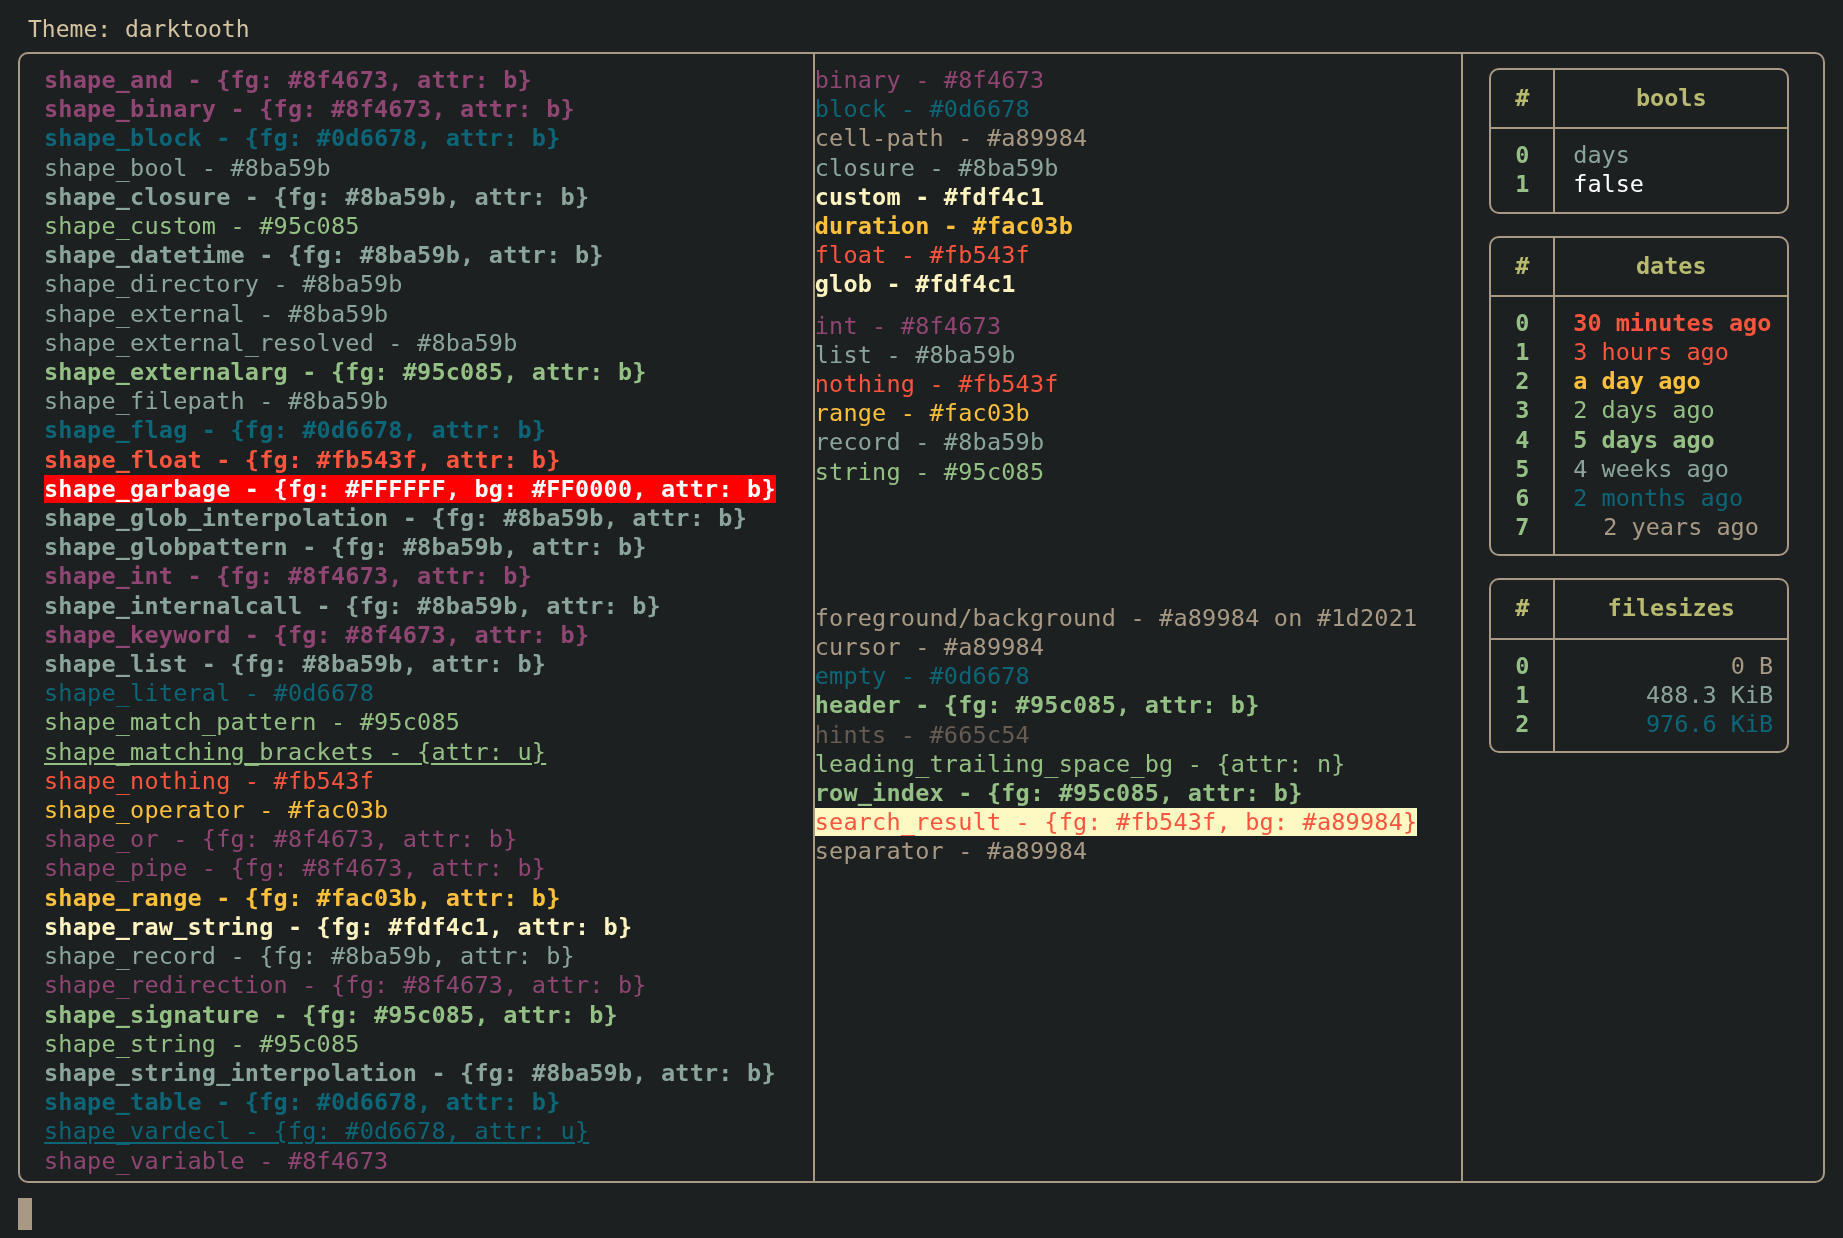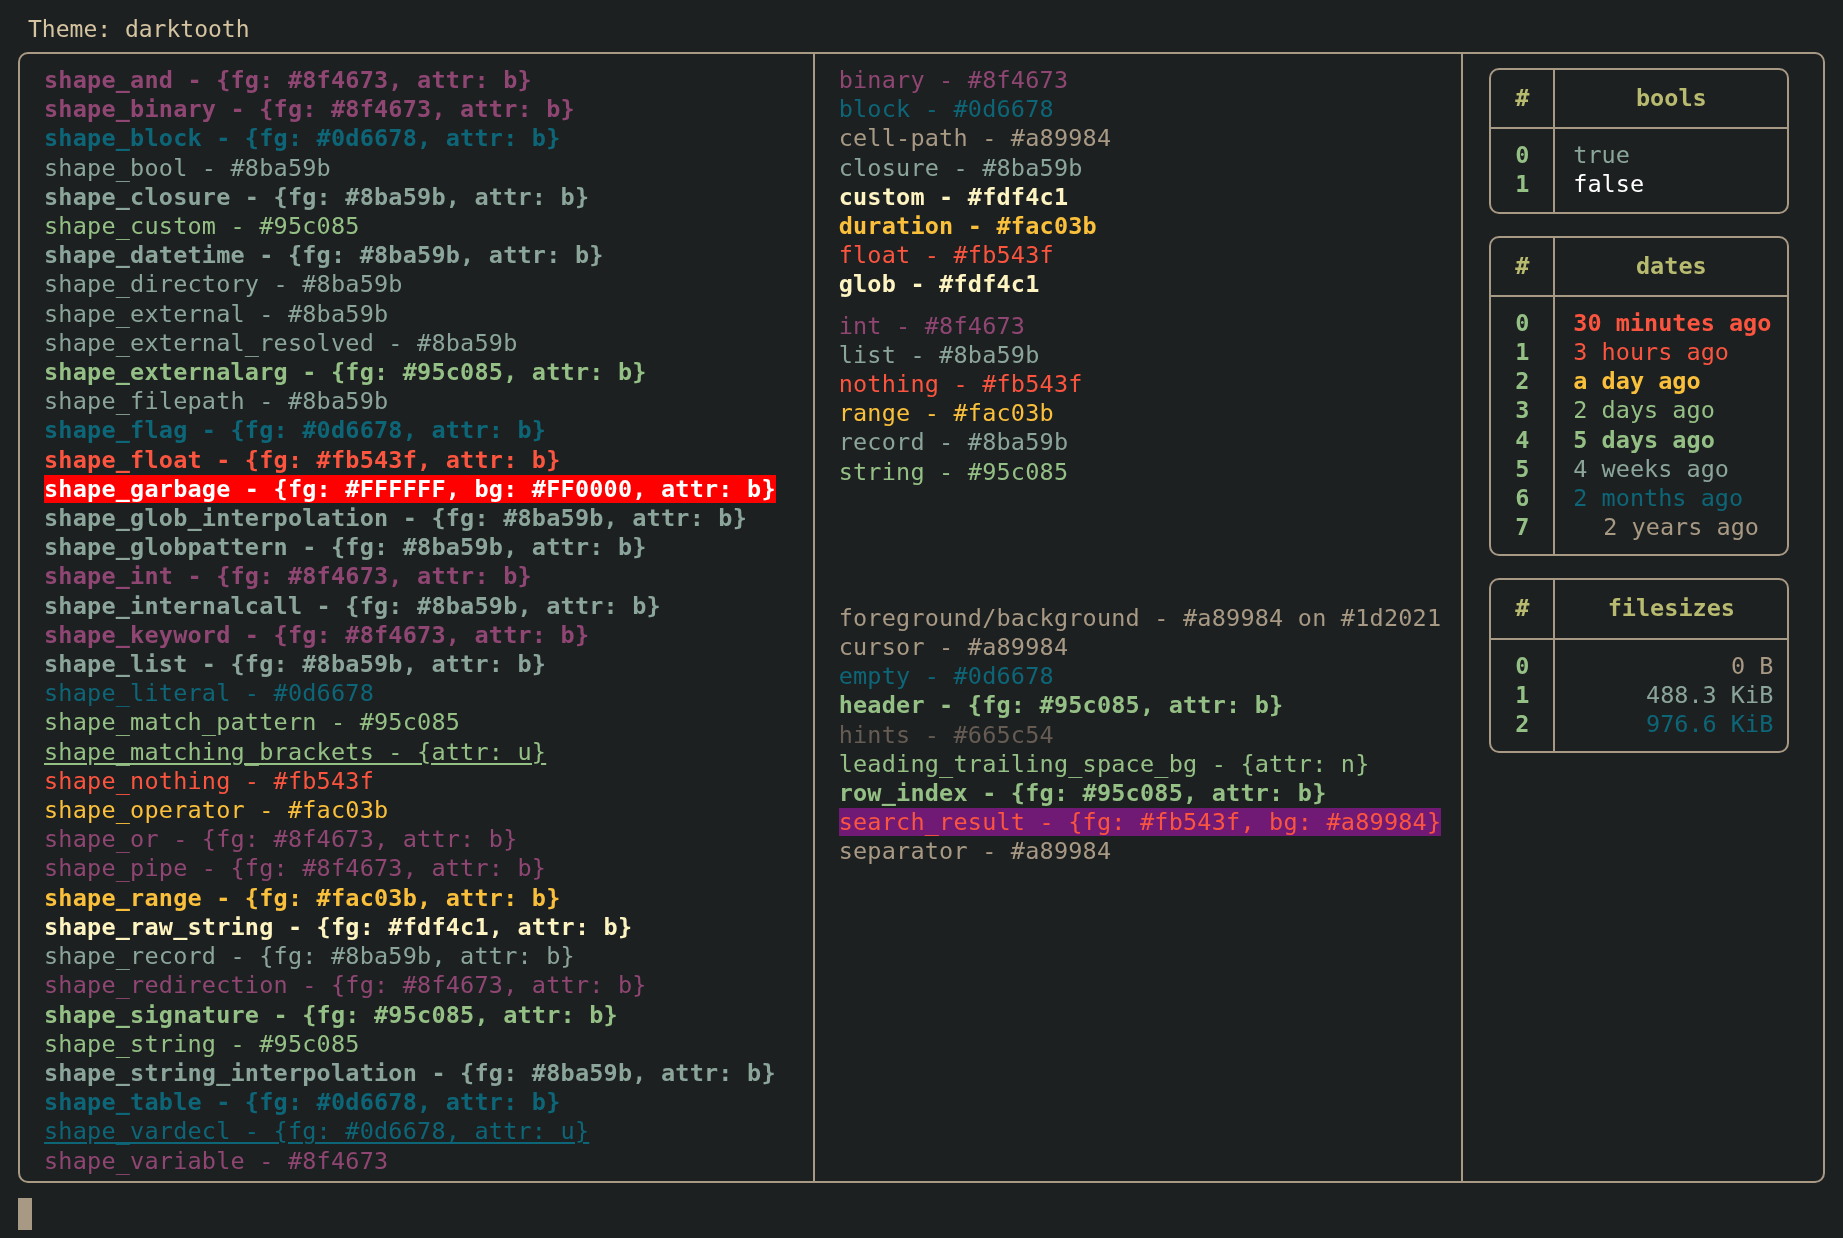--- a/index.html
+++ b/index.html
@@ -42,21 +42,21 @@
   .vdivider {
     width: 0;
     border-left: 2px solid #a89984;
     align-self: stretch;
   }
   .col {
     box-sizing: border-box;
     padding: 12px 0 0 0;
   }
   .col-left  { width: 798px; padding-left: 24px; }
-  .col-mid   { width: 651px; padding-left: 24px; }
+  .col-mid   { width: 651px; }
   .col-right { width: 362px; padding-left: 26px; padding-top: 14px;}
 
   .line {
     font-size: 23.5px;
     line-height: 29.2px;
     white-space: pre;
     letter-spacing: 0.2px;
   }
   .b  { font-weight: bold; }
   .u  { text-decoration: underline; text-underline-offset: 3px; }
@@ -179,39 +179,39 @@
         </div>
       <div class="spacer-block"></div>
       <div id="ui-col">
           <div class="line" style="color: rgb(168, 153, 132);">foreground/background - #a89984 on #1d2021</div>
           <div class="line" style="color: rgb(168, 153, 132);">cursor - #a89984</div>
           <div class="line" style="color: rgb(13, 102, 120);">empty - #0d6678</div>
           <div class="line b" style="color: rgb(149, 192, 133);">header - {fg: #95c085, attr: b}</div>
           <div class="line" style="color: rgb(102, 92, 84);">hints - #665c54</div>
           <div class="line" style="color: rgb(149, 192, 133);">leading_trailing_space_bg - {attr: n}</div>
           <div class="line b" style="color: rgb(149, 192, 133);">row_index - {fg: #95c085, attr: b}</div>
-          <div class="line" style="color: rgb(251, 84, 63);"><span style="background: #701a75;">search_result - {fg: #fb543f, bg: #a89984}</span></div>
+          <div class="line" style="color: rgb(251, 84, 63);"><span style="background: #fef9c3;">search_result - {fg: #fb543f, bg: #a89984}</span></div>
           <div class="line" style="color: rgb(168, 153, 132);">separator - #a89984</div>
         </div>
     </div>
 
     <div class="vdivider"></div>
 
     <div class="col col-right" id="tables-col">
         <table class="tbl">
           <thead>
             <tr>
               <th class="idxh">#</th>
               <th>bools</th>
             </tr>
           </thead>
           <tbody>
             <tr>
               <td class="idx">0</td>
-              <td class="val" style="color: rgb(139, 165, 155);">true</td>
+              <td class="val" style="color: rgb(139, 165, 155);">days</td>
             </tr>
             <tr>
               <td class="idx">1</td>
               <td class="val" style="color: #ffffff; font-weight: normal;">false</td>
             </tr>
           </tbody>
         </table>
         <table class="tbl">
           <thead>
             <tr>

